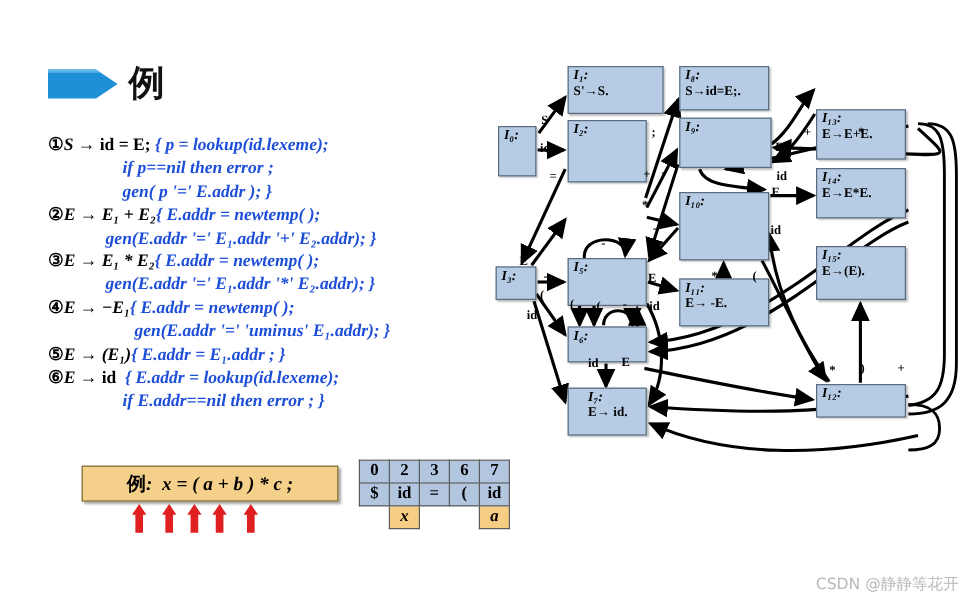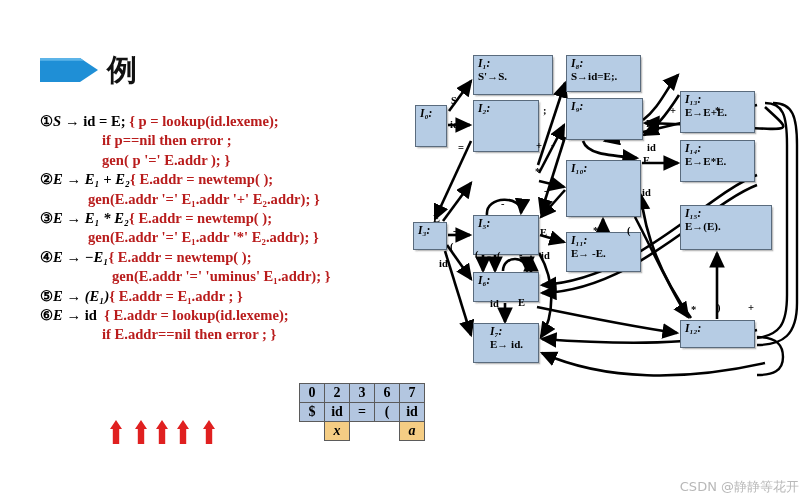--- a/index.html
+++ b/index.html
@@ -19,21 +19,21 @@
   #title-text{
     font-family:"DejaVu Sans", sans-serif;
     font-size:30px;font-weight:bold;color:#111;
     margin-left:7px;line-height:36px;
     letter-spacing:0px;
   }
 
   
   #rules{position:absolute;left:40px;top:112px;width:380px;}
   .rule{font-size:14.6px;line-height:19.4px;color:#000;white-space:nowrap;}
-  .rule .blue{color:#b91c1c;font-weight:bold;}
+  .rule .blue{color:#1d4ed8;font-style:italic;font-weight:bold;}
   .rule .blk{color:#000;font-weight:bold;}
   .rule .ital{font-style:italic;font-weight:bold;}
   .circ{font-size:14.6px;}
   .ind1{padding-left:62px;}
   .ind2{padding-left:48px;}
   .ind3{padding-left:72px;}
 
   
   #example-box{
     position:absolute;left:68px;top:388px;
@@ -149,20 +149,23 @@
       <span class="circ blk">⑥</span><span class="ital">E</span>
       <span class="blk">→</span>
       <span class="blk">id</span>
       &nbsp;<span class="blue">{ E.addr = lookup(id.lexeme);</span>
     </div>
     <div class="rule ind1">
       <span class="blue">if E.addr==nil then error ; }</span>
     </div>
   </div>
 
+  <div id="example-box">
+    <span id="example-text"><span class="han">例</span><span>:</span>&nbsp;&nbsp;<span>x = ( a + b ) * c ;</span></span>
+  </div>
 
   <div id="arrows-row">
     <svg width="212" height="26" viewBox="0 0 212 26">
       <g fill="#e02020">
         <g transform="translate(48,0)">
             <polygon points="0,0 6,9 3.2,9 3.2,24 -3.2,24 -3.2,9 -6,9"></polygon>
           </g>
         <g transform="translate(73,0)">
             <polygon points="0,0 6,9 3.2,9 3.2,24 -3.2,24 -3.2,9 -6,9"></polygon>
           </g>
@@ -335,21 +338,21 @@
       <div class="nb">E→ -E.</div>
     </div>
     <div class="node" style="left:275px;top:10px;width:75px;height:42px;margin-top:36px;">
       <div class="nl">I₁₃:</div>
       <div class="nb">E→E+E.</div>
     </div>
     <div class="node" style="left:275px;top:95px;width:75px;height:42px;">
       <div class="nl">I₁₄:</div>
       <div class="nb">E→E*E.</div>
     </div>
-    <div class="node" style="left:275px;top:160px;width:92px;height:45px;">
+    <div class="node" style="left:275px;top:160px;width:75px;height:45px;">
       <div class="nl">I₁₅:</div>
       <div class="nb">E→(E).</div>
     </div>
     <div class="node" style="left:275px;top:275px;width:75px;height:28px;">
       <div class="nl">I₁₂:</div>
       <div class="nb"></div>
     </div>
 
     <div class="edgelabel" style="left:46px;top:50px;">S</div>
     <div class="edgelabel" style="left:45px;top:74px;">id</div>

